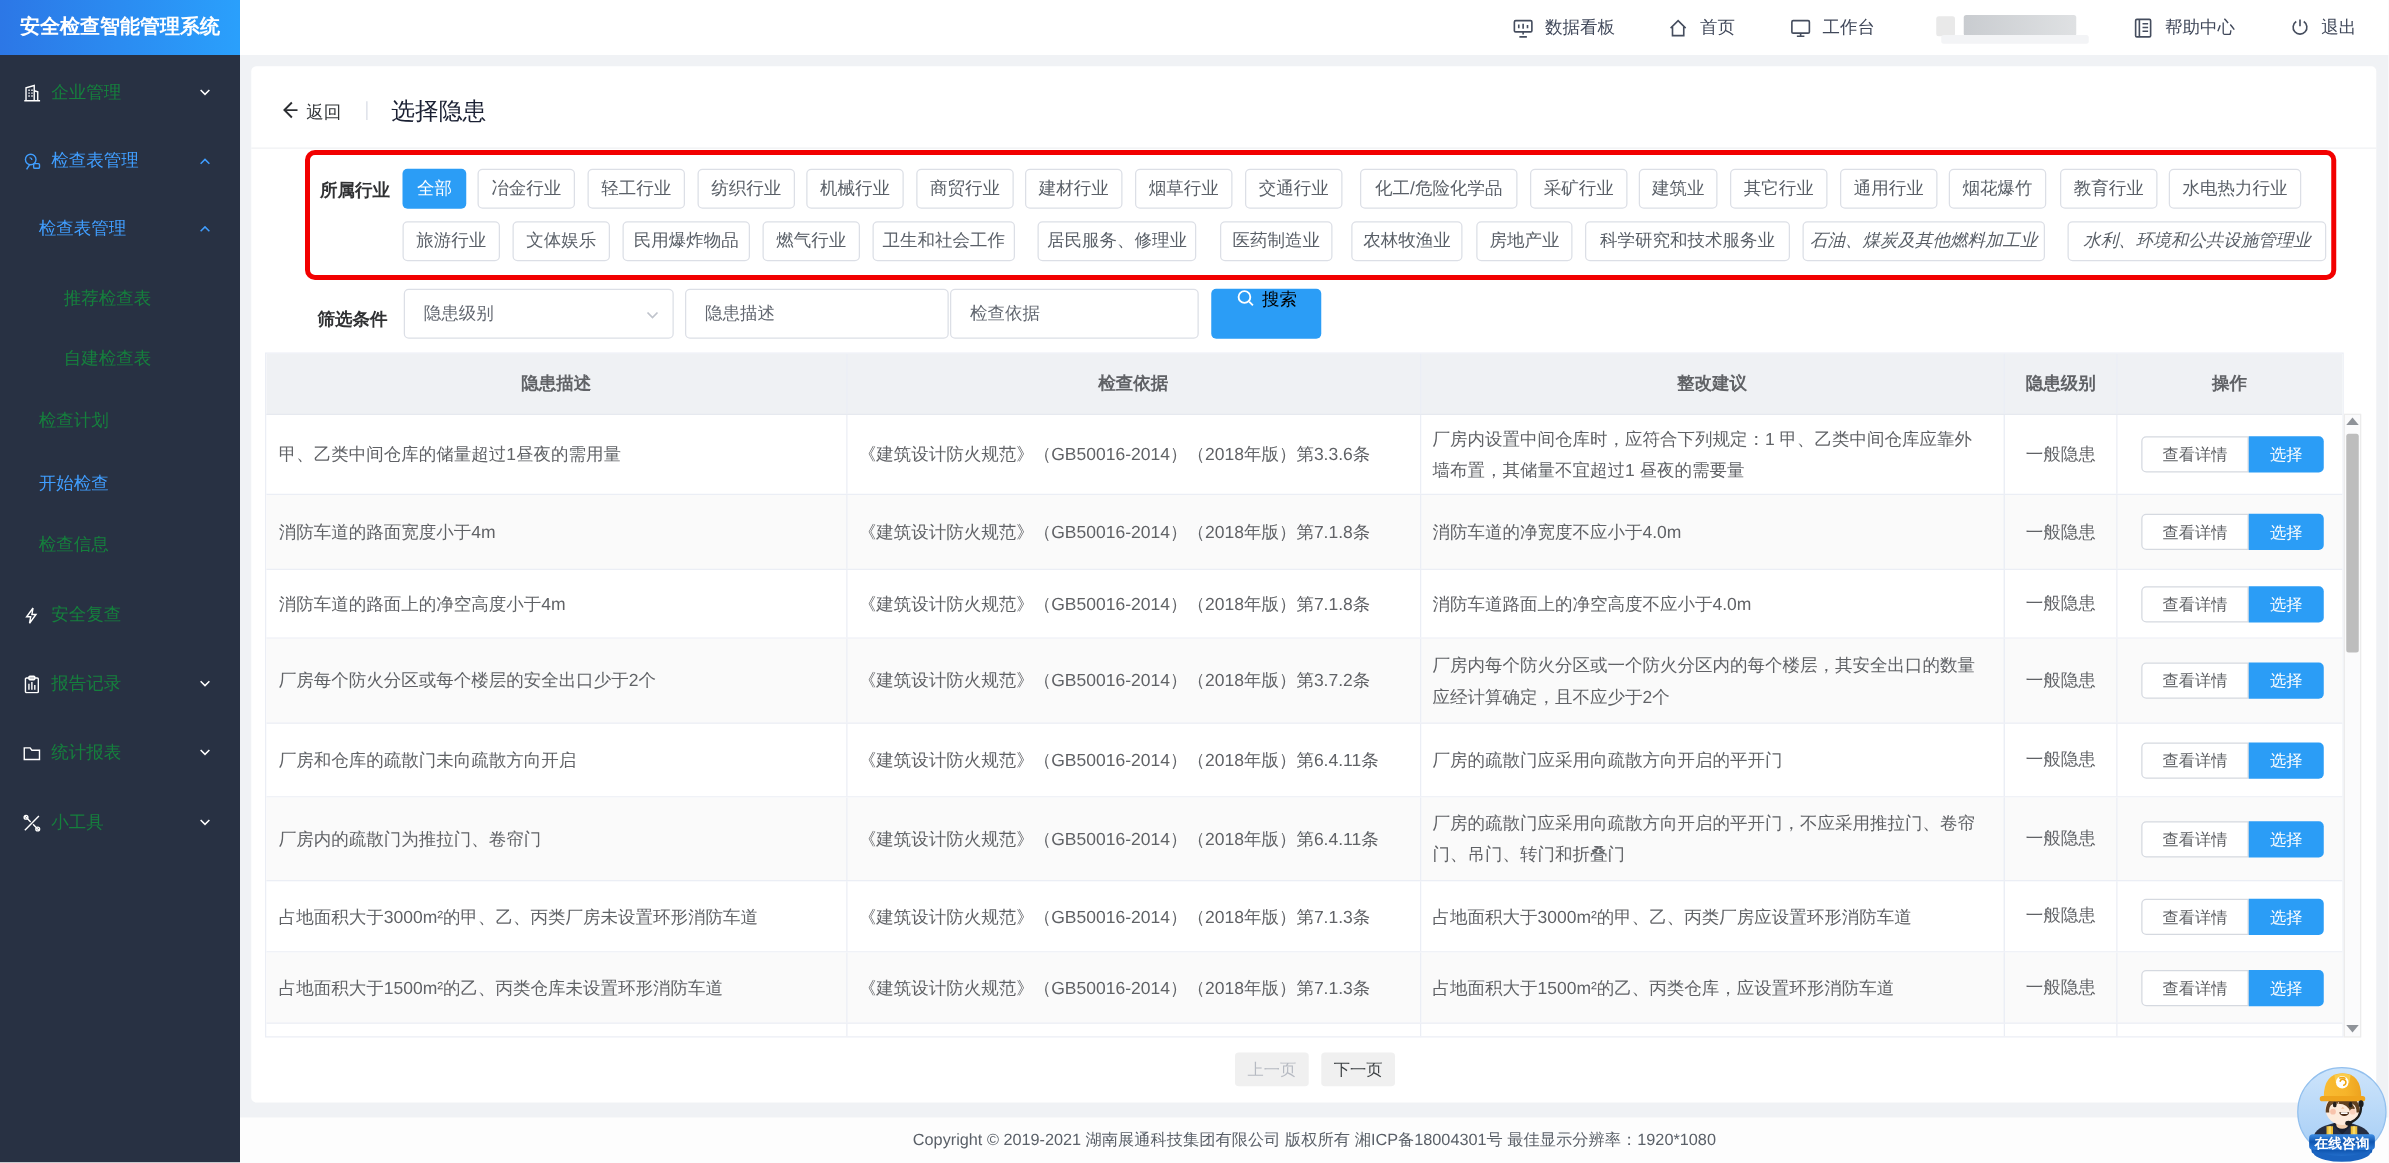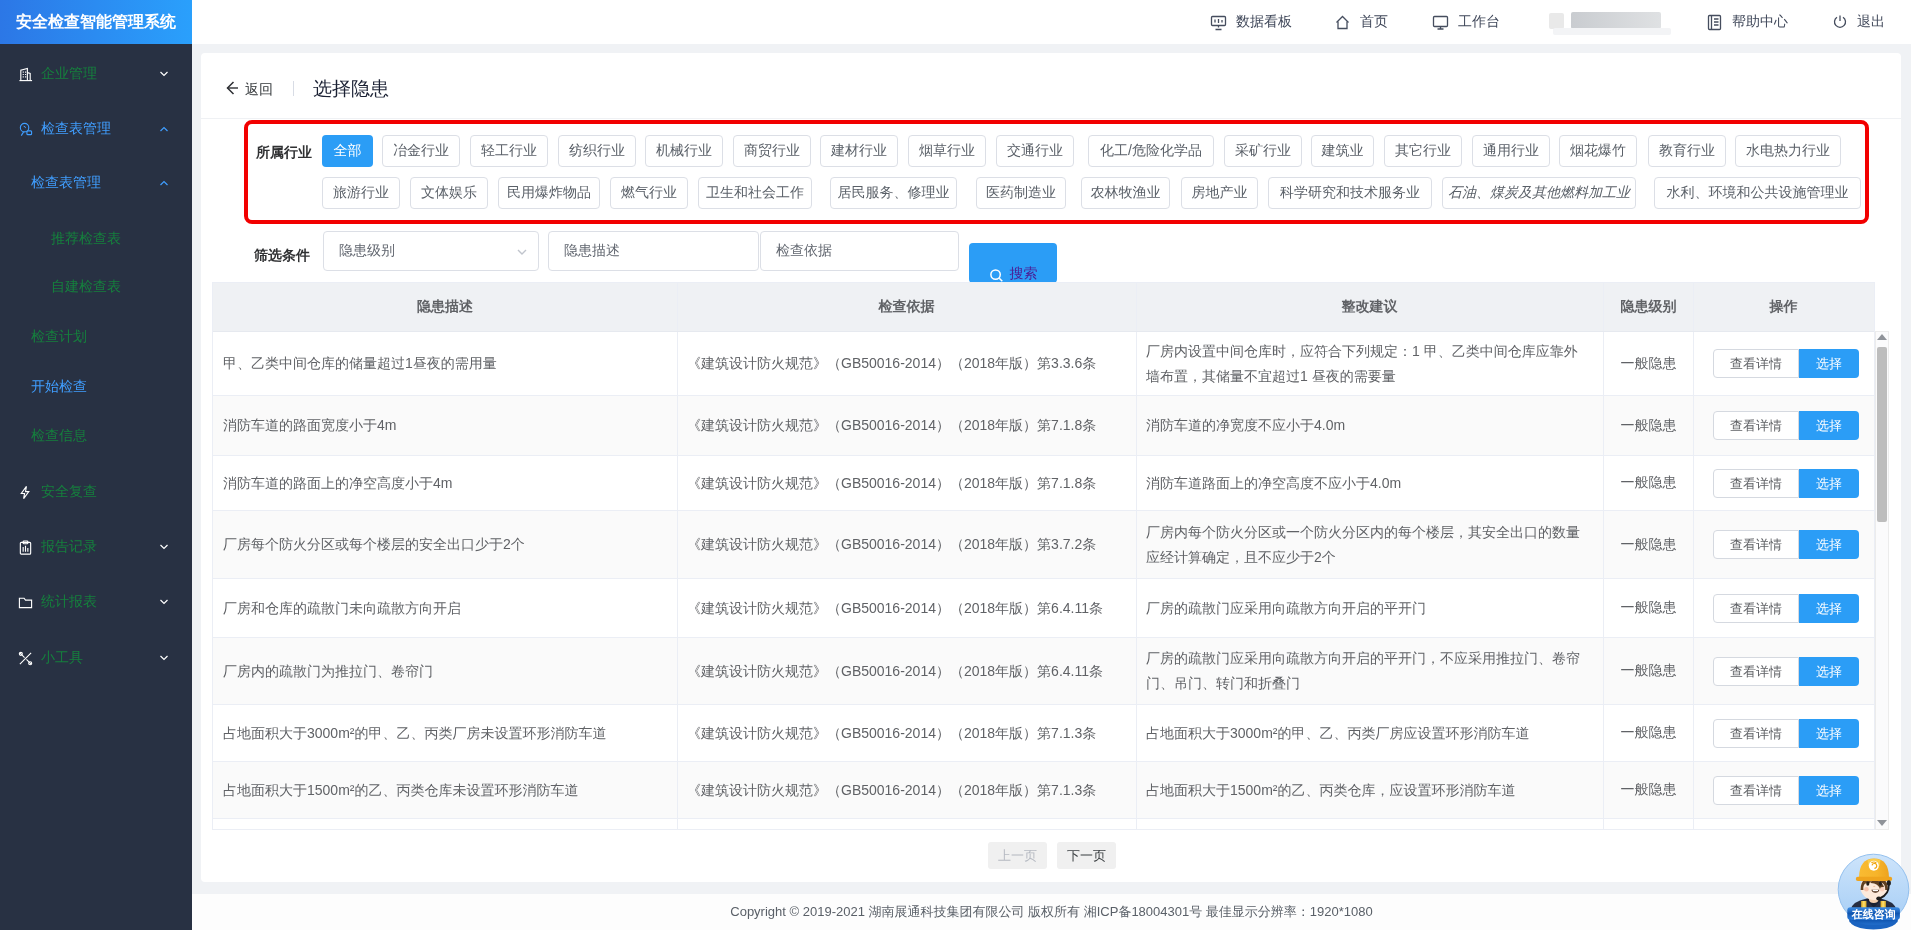--- a/index.html
+++ b/index.html
@@ -22,21 +22,21 @@
 .mi .tx3{position:absolute;left:51px;}
 .mi .ar{position:absolute;left:158px;width:12px;height:12px;}
 
 #card{left:201px;top:53px;width:1700px;height:829px;background:#fff;border-radius:4px;}
 #hdrline{left:201px;top:118px;width:1700px;height:1px;background:#eff1f4;}
 #redbox{left:244px;top:120px;width:1625px;height:104px;border:4px solid #f20000;border-radius:8px;}
 .tag{position:absolute;height:32px;border:1px solid #dcdfe6;border-radius:4px;background:#fff;color:#5a6068;font-size:14px;display:flex;align-items:center;justify-content:center;white-space:nowrap;overflow:hidden;}
 .tag.sel{background:#2b9df6;color:#fff;border:none;}
 .lbl{position:absolute;font-weight:bold;color:#303133;font-size:14px;}
 .inpt{position:absolute;height:40px;border:1px solid #dcdfe6;border-radius:4px;background:#fff;color:#61666f;font-size:14px;display:flex;align-items:center;padding-left:15px;}
-#searchbtn{left:969px;top:231px;width:88px;height:40px;background:#2b9df6;border-radius:4px;color:#4c1d95;font-size:14px;display:flex;align-items:flex-end;justify-content:center;margin-top:12px;}
+#searchbtn{left:969px;top:231px;width:88px;height:40px;background:#2b9df6;border-radius:4px;color:#000000;font-size:14px;display:flex;align-items:flex-start;justify-content:center;}
 
 #tbl{left:212px;top:282px;width:1663px;height:548px;border:1px solid #ebeef5;background:#fff;overflow:hidden;}
 .trow{position:absolute;left:0;width:1661px;border-bottom:1px solid #ebeef5;}
 .trow .c{position:absolute;top:0;height:100%;color:#606266;font-size:14px;}
 .c1{left:0;width:464px;}
 .c2{left:464px;width:459px;}
 .c3{left:923px;width:467px;}
 .c4{left:1390px;width:90px;border-left:1px solid #ebeef5 ;}
 .c5{left:1480px;width:181px;}
 .vline{position:absolute;top:0;height:100%;width:1px;background:#ebeef5;}
@@ -209,21 +209,21 @@
   <div class="tag" style="left:410px;top:177px;width:78px;">文体娱乐</div>
   <div class="tag" style="left:498px;top:177px;width:102px;">民用爆炸物品</div>
   <div class="tag" style="left:610px;top:177px;width:78px;">燃气行业</div>
   <div class="tag" style="left:698px;top:177px;width:114px;">卫生和社会工作</div>
   <div class="tag" style="left:830px;top:177px;width:127px;">居民服务、修理业</div>
   <div class="tag" style="left:976px;top:177px;width:90px;">医药制造业</div>
   <div class="tag" style="left:1081px;top:177px;width:89px;">农林牧渔业</div>
   <div class="tag" style="left:1181px;top:177px;width:77px;">房地产业</div>
   <div class="tag" style="left:1268px;top:177px;width:164px;">科学研究和技术服务业</div>
   <div class="tag" style="left:1442px;top:177px;width:194px;font-style:italic;">石油、煤炭及其他燃料加工业</div>
-  <div class="tag" style="left:1654px;top:177px;width:207px;">水利、环境和公共设施管理业</div>
+  <div class="tag" style="left:1654px;top:177px;width:207px;font-style:italic;">水利、环境和公共设施管理业</div>
   <div class="lbl" style="left:254px;top:247px;">筛选条件</div>
   <div class="inpt" style="left:323px;top:231px;width:216px;">隐患级别
     <svg style="position:absolute;right:10px;top:14px;" width="12" height="12" viewBox="0 0 12 12">
         <path d="M2 4l4 4 4-4" stroke="#c0c4cc" stroke-width="1.4" fill="none"></path>
       </svg>
   </div>
   <div class="inpt" style="left:548px;top:231px;width:211px;">隐患描述</div>
   <div class="inpt" style="left:760px;top:231px;width:199px;">检查依据</div>
   <div class="abs" id="searchbtn">
     <svg width="15" height="15" viewBox="0 0 16 16" style="margin-right:6px;">

